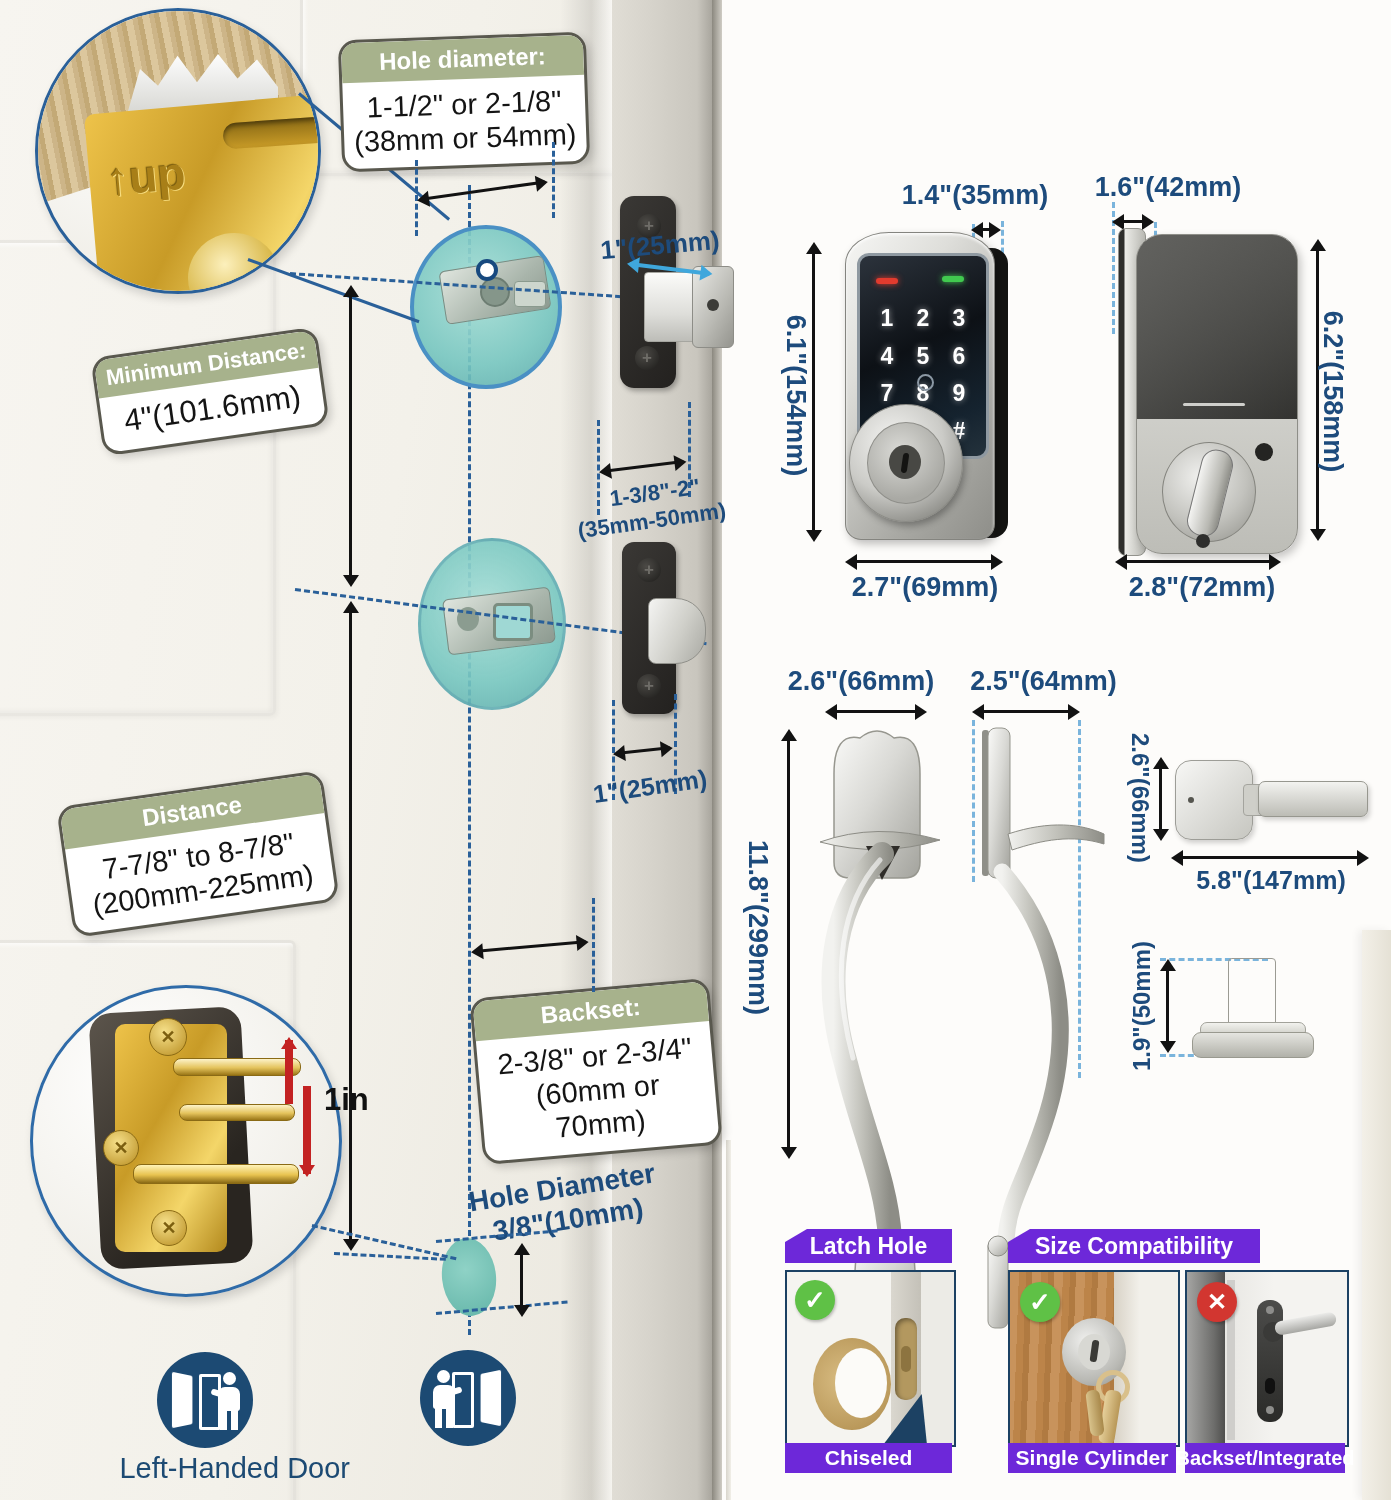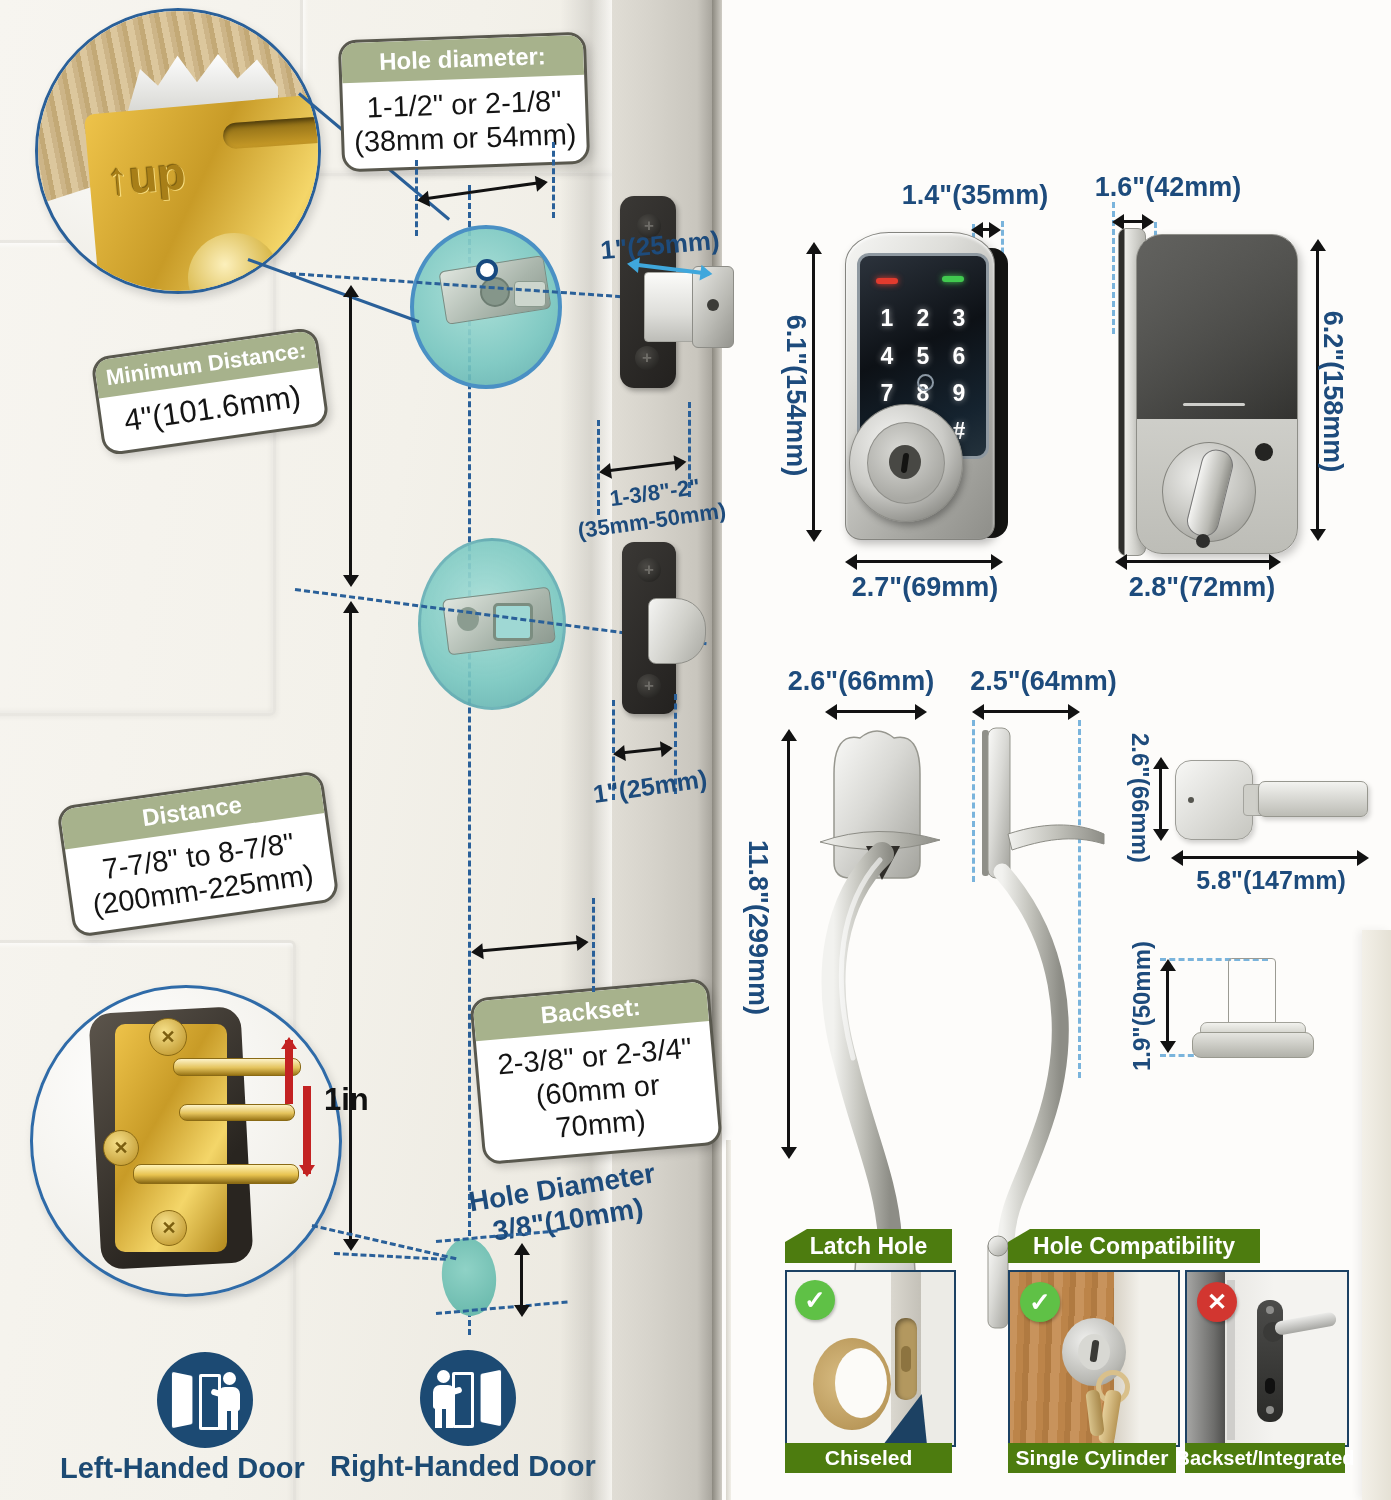--- a/index.html
+++ b/index.html
@@ -83,38 +83,38 @@
     background:linear-gradient(135deg,#f7f7f5,#c6c6c0);border:1px solid #9d9d97;box-shadow:2px 3px 5px rgba(0,0,0,.18);}
   .lever-neck{left:1243px;top:784px;width:22px;height:30px;background:#cfcfc9;border-radius:4px;border:1px solid #a4a49e;}
   .lever-bar{left:1258px;top:781px;width:108px;height:34px;border-radius:7px;
     background:linear-gradient(180deg,#f3f3f0,#bcbcb5);border:1px solid #97978f;box-shadow:2px 3px 5px rgba(0,0,0,.18);}
   
   .sp-shaft{left:1228px;top:958px;width:46px;height:76px;border-radius:4px;
     background:linear-gradient(90deg,#f1f1ed 30%,#c7c7bf 70%,#abab a2);border:1px solid #9b9b93;}
   .sp-base1{left:1200px;top:1022px;width:104px;height:14px;border-radius:7px;background:linear-gradient(180deg,#f2f2ee,#c9c9c1);border:1px solid #a2a29a;}
   .sp-base2{left:1192px;top:1032px;width:120px;height:24px;border-radius:9px;background:linear-gradient(180deg,#e5e5e0,#b1b1a9);border:1px solid #99998f;}
   
-  .banner{position:absolute;background:#4d7c0f;color:#fff;font-weight:bold;text-align:right;
+  .banner{position:absolute;background:#6d28d9;color:#fff;font-weight:bold;text-align:right;
     display:flex;align-items:center;justify-content:center;}
   .banner.hd2{font-size:23px;clip-path:polygon(0 38%,22px 0,100% 0,100% 100%,0 100%);}
   .pimg{position:absolute;border:2px solid #1c4163;overflow:hidden;background:#f5f4f0;}
   .check,.cross{position:absolute;border-radius:50%;color:#fff;font-weight:bold;
     display:flex;align-items:center;justify-content:center;box-shadow:1px 2px 3px rgba(0,0,0,.25);}
   .check{background:#5fc146;} .cross{background:#d23630;}
   
   .hand-circ{position:absolute;width:96px;height:96px;border-radius:50%;background:#1c4a73;}
   .pict{position:absolute;left:0;top:0;width:96px;height:96px;}
   .pict .doorpanel{position:absolute;left:14px;top:22px;width:24px;height:52px;background:#fff;border-radius:2px;transform:perspective(80px) rotateY(32deg);}
   .pict .doorframe{position:absolute;left:42px;top:22px;width:16px;height:50px;border:3px solid #fff;border-radius:2px;}
   .pict .head{position:absolute;left:66px;top:20px;width:13px;height:13px;border-radius:50%;background:#fff;}
   .pict .torso{position:absolute;left:61px;top:35px;width:22px;height:24px;border-radius:7px 7px 3px 3px;background:#fff;}
   .pict .arm{position:absolute;left:54px;top:38px;width:12px;height:6px;border-radius:3px;background:#fff;transform:rotate(18deg);}
   .pict .leg1{position:absolute;left:63px;top:58px;width:7px;height:20px;background:#fff;}
   .pict .leg2{position:absolute;left:74px;top:58px;width:7px;height:20px;background:#fff;}
-  .hand-lbl{position:absolute;font-size:29px;font-weight:bold;color:#1c4a73;text-align:left;white-space:nowrap;}
+  .hand-lbl{position:absolute;font-size:29px;font-weight:normal;color:#1c4a73;text-align:right;white-space:nowrap;}
   
   .inset{position:absolute;border-radius:50%;border:3px solid #2f6ba8;overflow:hidden;
     background:radial-gradient(circle at 35% 30%,#ffffff,#efede6 75%,#e4e1d8);box-shadow:3px 5px 10px rgba(0,0,0,.15);}
   .gold{background:linear-gradient(120deg,#eec34a,#c89b27 40%,#f4d669 70%,#b2881c);}
   .pin{position:absolute;height:16px;border-radius:8px;background:linear-gradient(180deg,#fdf3c9,#e4c35c 55%,#9a7617);border:1px solid #8a6a15;}
   .bscrew{position:absolute;border-radius:50%;background:radial-gradient(circle at 40% 35%,#f6e08a,#b88d20);border:1px solid #8a6a15;
     color:#7c5f10;display:flex;align-items:center;justify-content:center;font-weight:bold;font-size:18px;}
 </style>
 </head>
 <body>
@@ -377,21 +377,21 @@
       <div class="abs" style="left:22px;top:10px;width:52px;height:70px;border-radius:50%;background:#fcfbf8;"></div>
     </div>
     <div class="abs" style="left:108px;top:46px;width:22px;height:82px;border-radius:10px;background:#b3985f;box-shadow:inset 2px 2px 5px rgba(0,0,0,.4);">
       <div class="abs" style="left:6px;top:28px;width:10px;height:26px;border-radius:5px;background:#8d7440;"></div>
     </div>
     <div class="abs" style="left:96px;top:122px;width:44px;height:51px;background:#1c4163;clip-path:polygon(88% 0,100% 100%,0 100%);"></div>
     <div class="check" style="left:8px;top:8px;width:40px;height:40px;font-size:26px;">✓</div>
   </div>
   <div class="banner" style="left:785px;top:1443px;width:167px;height:30px;font-size:21px;">Chiseled</div>
 
-  <div class="banner hd2" style="left:1008px;top:1229px;width:252px;height:34px;">Hole Compatibility</div>
+  <div class="banner hd2" style="left:1008px;top:1229px;width:252px;height:34px;">Size Compatibility</div>
   <div class="pimg" style="left:1008px;top:1270px;width:168px;height:173px;">
     <div class="abs" style="left:0;top:0;width:104px;height:173px;background:repeating-linear-gradient(92deg,#c8935c 0 9px,#bc8449 9px 16px,#b07a41 16px 22px);"></div>
     <div class="abs" style="left:104px;top:0;width:64px;height:173px;background:linear-gradient(90deg,#d8d2c6,#f2f0ea 40%);"></div>
     <div class="abs" style="left:52px;top:46px;width:64px;height:68px;border-radius:50%;background:radial-gradient(circle at 38% 34%,#f0f0ee,#b9b9b4 65%,#8e8e88);">
       <div class="abs" style="left:16px;top:16px;width:32px;height:36px;border-radius:50%;background:#d8d8d3;"></div>
       <div class="abs" style="left:29px;top:22px;width:7px;height:22px;border-radius:3px;background:#3a3a36;transform:rotate(8deg);"></div>
     </div>
     <div class="abs" style="left:86px;top:98px;width:24px;height:24px;border-radius:50%;border:5px solid #d9c08b;"></div>
     <div class="abs" style="left:92px;top:118px;width:16px;height:54px;border-radius:6px;background:linear-gradient(90deg,#e6d09b,#b89757);transform:rotate(9deg);"></div>
     <div class="abs" style="left:78px;top:118px;width:14px;height:46px;border-radius:6px;background:linear-gradient(90deg,#d9c38c,#a8884a);transform:rotate(-7deg);"></div>
@@ -431,15 +431,14 @@
     <div class="pict" style="transform:scaleX(-1);">
       <div class="doorpanel"></div>
       <div class="doorframe"></div>
       <div class="head"></div>
       <div class="torso"></div>
       <div class="arm"></div>
       <div class="leg1"></div>
       <div class="leg2"></div>
     </div>
   </div>
-  <div class="hand-lbl" style="left:330px;top:1450px;width:310px;">Right-Handed Door</div>
 
 </div>
 
 </body></html>

